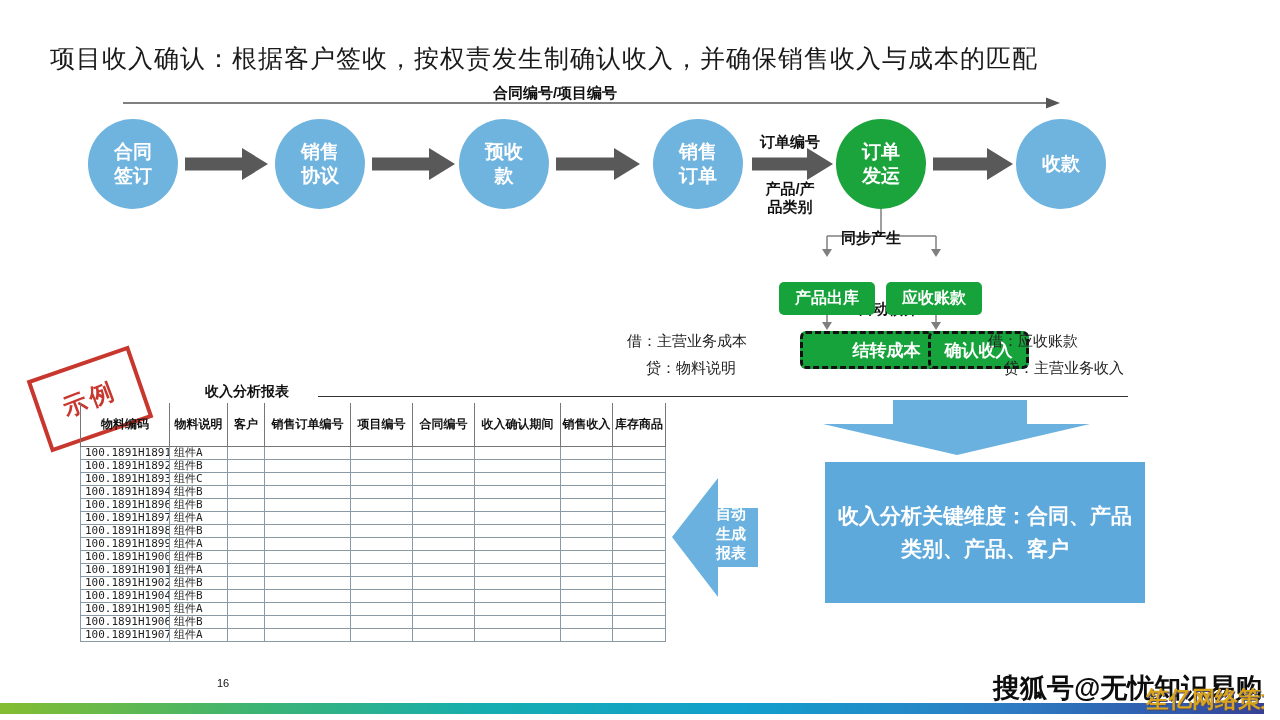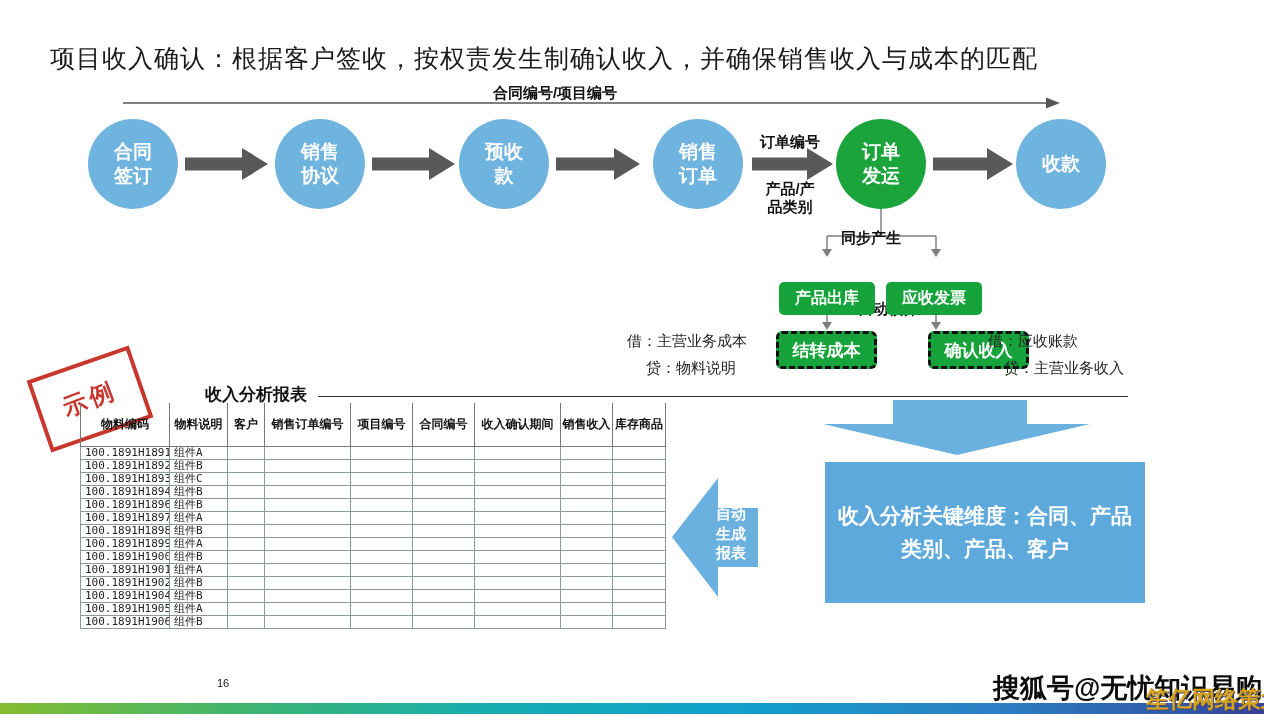--- a/index.html
+++ b/index.html
@@ -25,25 +25,25 @@
   .lbl{font-weight:bold;font-size:15px;color:#111;white-space:pre-line;line-height:1.2;}
   .order-no{left:750px;top:133px;width:80px;text-align:center;}
   .product-cat{left:748px;top:180px;width:84px;text-align:center;}
   .sync{left:841px;top:229px;width:80px;text-align:left;}
   .autocalc{left:848px;top:300px;width:80px;text-align:center;}
   .gbox{height:33px;background:var(--box-green);border-radius:5px;color:#fff;font-weight:bold;
     font-size:16px;display:flex;align-items:center;justify-content:center;top:258px;width:96px;margin-top:24px;}
   .gb1{left:779px;} .gb2{left:886px;}
   .gdash{height:32px;background:var(--box-green);border:3px dashed #111;border-radius:6px;color:#fff;
     font-weight:bold;font-size:17px;display:flex;align-items:center;justify-content:center;top:331px;width:95px;}
-  .gd1{left:776px;} .gd2{left:884px;margin-left:44px;}
+  .gd1{left:800px;padding-left:36px;} .gd2{left:884px;margin-left:44px;}
   .entry{font-size:15px;color:#222;font-family:"Liberation Serif","DejaVu Serif",serif;white-space:nowrap;}
   .el1{left:627px;top:332px;} .el2{left:646px;top:359px;}
   .er1{left:988px;top:332px;} .er2{left:1004px;top:359px;}
-  .report-title{left:205px;top:383px;font-weight:bold;font-size:17px;color:#111;}
+  .report-title{left:205px;top:383px;font-weight:bold;font-size:14px;color:#111;}
   .report-rule{left:318px;top:396px;width:810px;border-top:1.5px solid #333;height:0;}
   .stamp{left:36px;top:361px;width:100px;height:68px;border:4px solid var(--stamp-red);
     transform:rotate(-19deg);display:flex;align-items:center;justify-content:center;}
   .stamp span{color:var(--stamp-red);font-weight:bold;font-size:24px;letter-spacing:4px;
     transform:rotate(-2deg);}
   table.report{position:absolute;left:80px;top:403px;width:585px;border-collapse:collapse;
     table-layout:fixed;}
   table.report th{border:1px solid #777;border-top:none;height:43px;font-size:12px;
     font-weight:bold;color:#111;padding:0;}
   table.report td{border:1px solid #8a9aa5;height:12px;font-size:11px;line-height:12px;
@@ -109,21 +109,21 @@
 发运</div>
   <div class="abs circle c6">收款</div>
 
   <div class="abs lbl order-no">订单编号</div>
   <div class="abs lbl product-cat">产品/产
 品类别</div>
   <div class="abs lbl sync">同步产生</div>
   <div class="abs lbl autocalc">自动核算</div>
 
   <div class="abs gbox gb1">产品出库</div>
-  <div class="abs gbox gb2">应收发票</div>
+  <div class="abs gbox gb2">应收账款</div>
   <div class="abs gdash gd1">结转成本</div>
   <div class="abs gdash gd2">确认收入</div>
 
   <div class="abs entry el1">借：主营业务成本</div>
   <div class="abs entry el2">贷：物料说明</div>
   <div class="abs entry er1">借：应收账款</div>
   <div class="abs entry er2">贷：主营业务收入</div>
 
   <div class="abs stamp">
     <span>示例</span>
@@ -304,20 +304,31 @@
           <td>100.1891H1906</td>
           <td>组件B</td>
           <td></td>
           <td></td>
           <td></td>
           <td></td>
           <td></td>
           <td></td>
           <td></td>
         </tr>
+        <tr>
+          <td>100.1891H1907</td>
+          <td>组件A</td>
+          <td></td>
+          <td></td>
+          <td></td>
+          <td></td>
+          <td></td>
+          <td></td>
+          <td></td>
+        </tr>
       </tbody>
   </table>
 
   <div class="abs pageno">16</div>
 
   <div class="abs analysis-box">收入分析关键维度：合同、产品
 类别、产品、客户</div>
   <div class="abs auto-report">自动
 生成
 报表</div>

